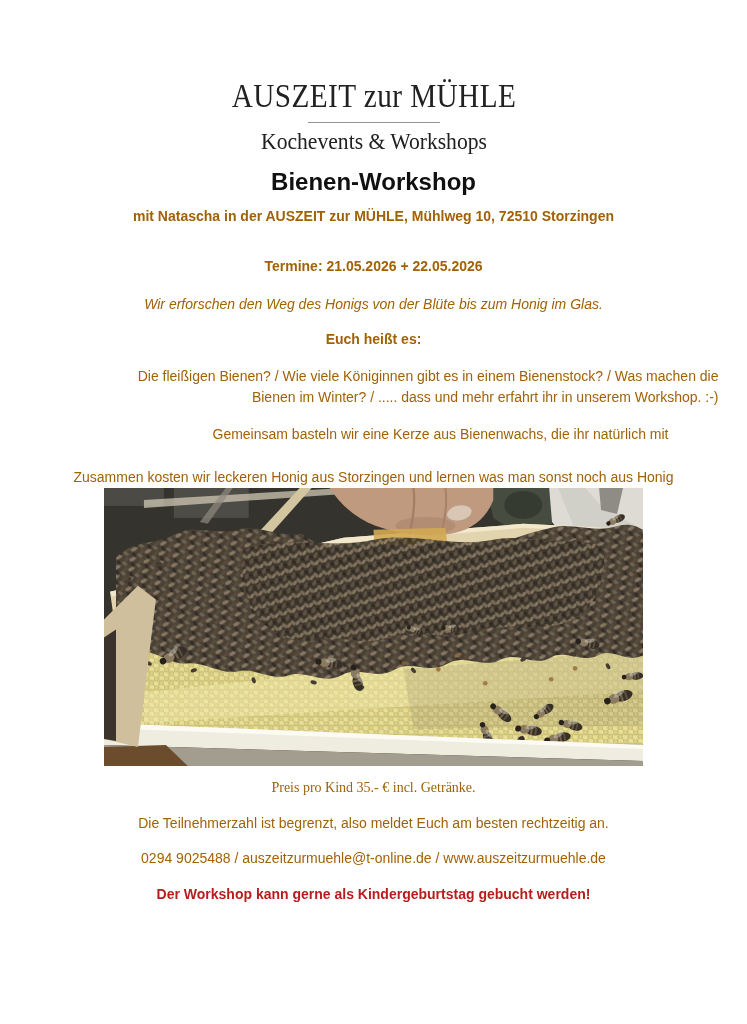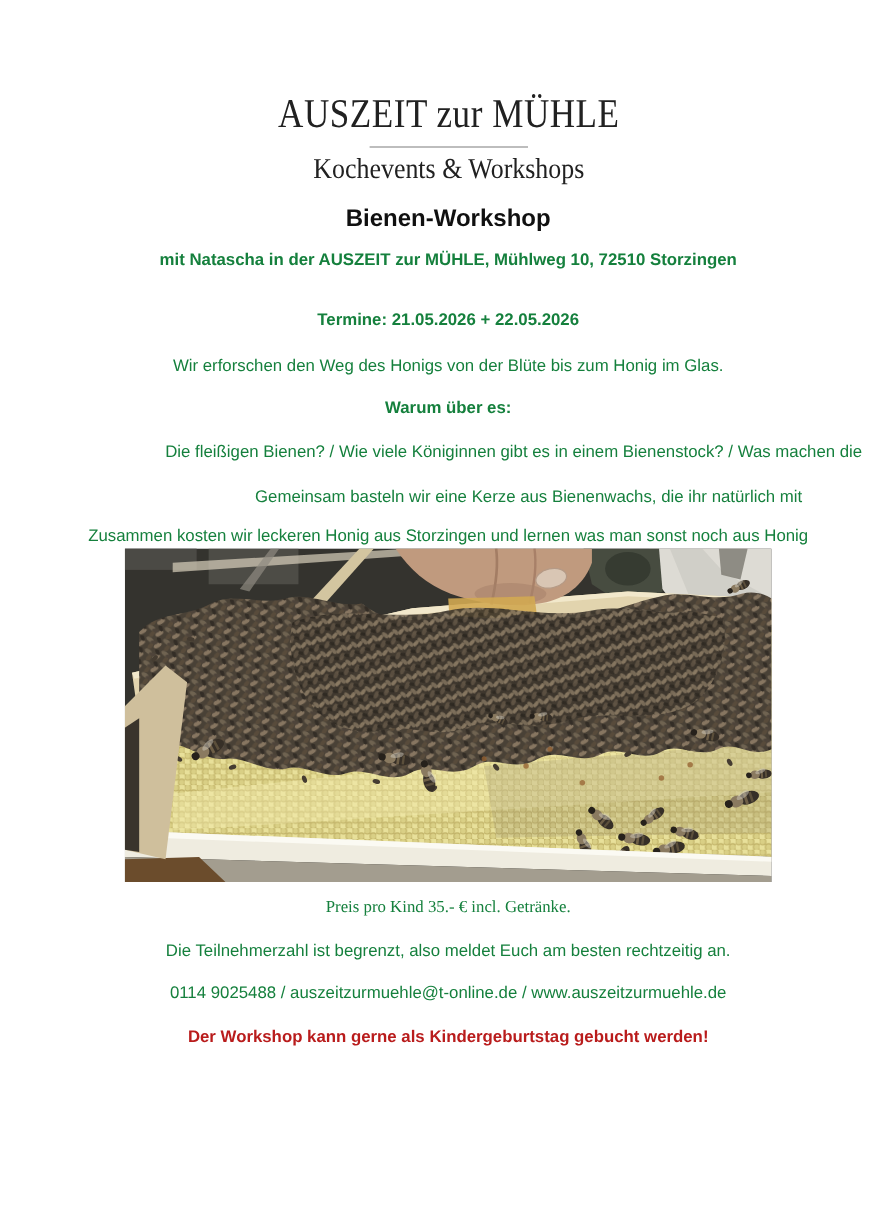--- a/index.html
+++ b/index.html
@@ -17,32 +17,32 @@
     font-family:"Liberation Serif",serif;
     font-size:34px;line-height:36px;letter-spacing:.5px;color:#212121;
     transform:scaleX(.86);transform-origin:center;
   }
   .brand-rule{width:132px;height:1px;background:#929292;margin:8px auto 5px;}
   .brand-subtitle{
     font-family:"Liberation Serif",serif;
     font-size:24px;line-height:27px;color:#212121;
     transform:scaleX(.9);transform-origin:center;
   }
-  .doc-title{font-size:20px;line-height:28px;font-weight:700;margin:13px 0 0;color:#101010;}
-  p{font-size:14px;line-height:21px;margin:0;color:#15803d;}
+  .doc-title{font-size:24px;line-height:28px;font-weight:700;margin:13px 0 0;color:#101010;}
+  p{font-size:14px;line-height:21px;margin:0;color:#a16207;}
   .b{font-weight:700;}
   .line{display:block;white-space:nowrap;}
   .shift{transform:translateX(67px);}
   .host{margin-top:10px;}
   .dates{margin-top:29px;}
-  .intro{margin-top:17px;}
+  .intro{margin-top:17px;font-style:italic;}
   .warum{margin-top:14px;}
   .qs{margin-top:16px;text-align:right;}
   .candle{margin-top:16px;}
-  .honey{margin-top:12px;}
+  .honey{margin-top:22px;}
   .closing{margin-top:12px;}
   figure.photo{margin:0 auto;width:539px;height:278px;}
   figure.photo svg{display:block;width:539px;height:278px;}
   .price{margin-top:11px;font-family:Liberation Serif, serif;}
   .reg{margin-top:15px;}
   .contact{margin-top:14px;}
   .bday{margin-top:15px;color:#b91c1c;}
 </style>
 </head>
 <body>
@@ -57,24 +57,25 @@
     </header>
 
     <h1 class="doc-title">Bienen-Workshop</h1>
 
     <p class="b host">mit Natascha in der AUSZEIT zur MÜHLE, Mühlweg 10, 72510 Storzingen</p>
 
     <p class="b dates">Termine: 21.05.2026 + 22.05.2026</p>
 
     <p class="intro">Wir erforschen den Weg des Honigs von der Blüte bis zum Honig im Glas.</p>
 
-    <p class="b warum">Warum über es:</p>
+    <p class="b warum">Euch heißt es:</p>
 
     <p class="qs">
       <span class="line">Die fleißigen Bienen? / Wie viele Königinnen gibt es in einem Bienenstock? / Was machen die</span>
+      <span class="line">Bienen im Winter? / ..... dass und mehr erfahrt ihr in unserem Workshop. :-)</span>
     </p>
 
     <p class="candle">
       <span class="line shift">Gemeinsam basteln wir eine Kerze aus Bienenwachs, die ihr natürlich mit</span>
     </p>
 
     <p class="honey">
       <span class="line">Zusammen kosten wir leckeren Honig aus Storzingen und lernen was man sonst noch aus Honig</span>
     </p>
 
@@ -200,18 +201,18 @@
 
         <polygon points="0,132 34,98 52,112 34,260 0,252" fill="#cfbf9c"></polygon>
         <polygon points="0,150 12,142 12,254 0,252" fill="#3a342c"></polygon>
       </svg>
     </figure>
 
     <p class="price">Preis pro Kind 35.- € incl. Getränke.</p>
 
     <p class="reg">Die Teilnehmerzahl ist begrenzt, also meldet Euch am besten rechtzeitig an.</p>
 
-    <p class="contact">0114 9025488 / auszeitzurmuehle@t-online.de / www.auszeitzurmuehle.de</p>
+    <p class="contact">0294 9025488 / auszeitzurmuehle@t-online.de / www.auszeitzurmuehle.de</p>
 
     <p class="b bday">Der Workshop kann gerne als Kindergeburtstag gebucht werden!</p>
 
   </div>
 </div>
 
 </body></html>

